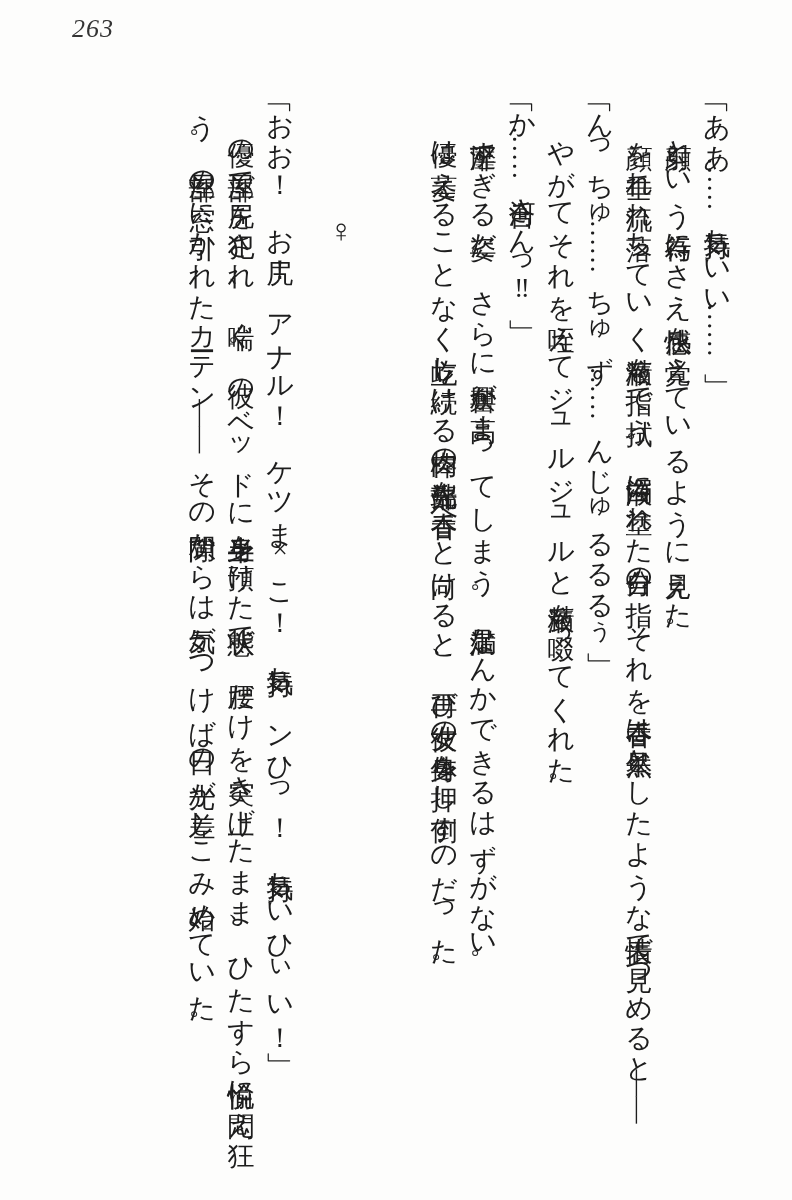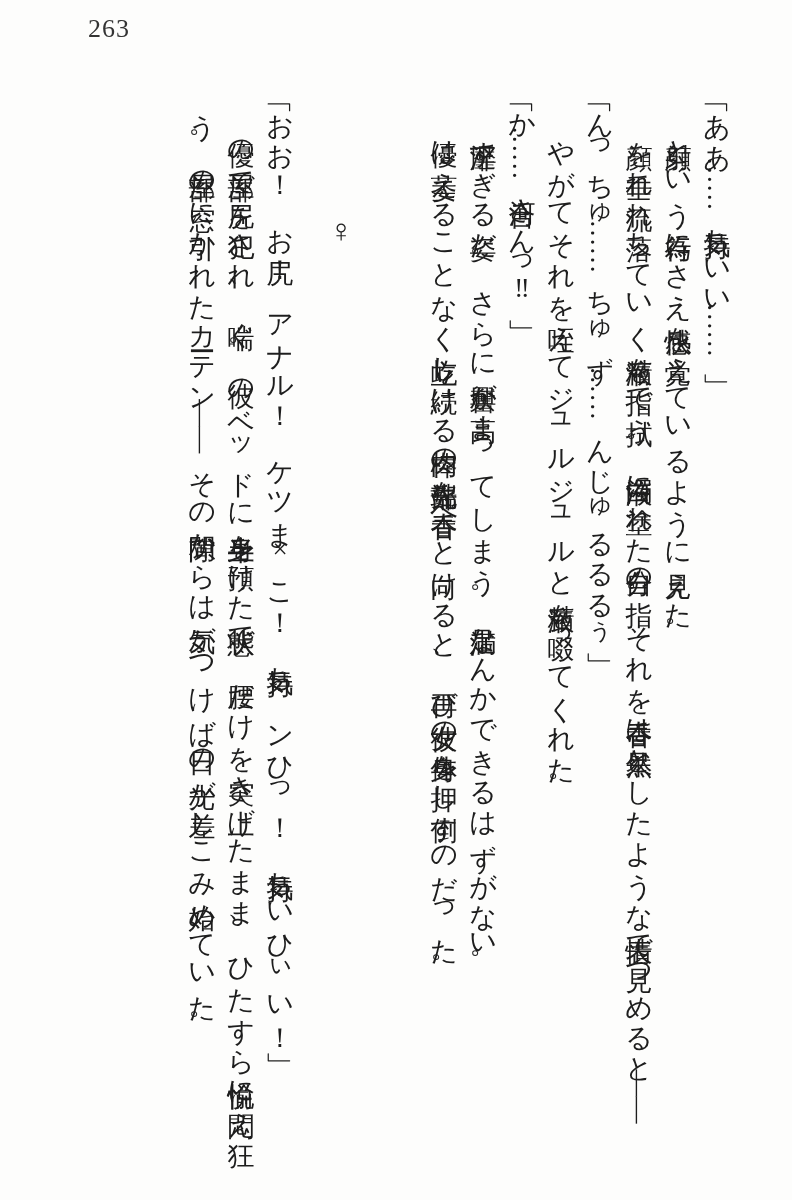--- a/index.html
+++ b/index.html
@@ -16,22 +16,23 @@
     overflow: hidden;
   }
   .page {
     position: relative;
     width: 792px;
     height: 1200px;
   }
   .page-number {
     position: absolute;
     top: 14px;
-    left: 88px;
+    left: 72px;
     font-size: 26px;
+    font-style: italic;
     letter-spacing: 1px;
     color: var(--page_number);
   }
   .text-block {
     position: absolute;
     top: 95px;
     right: 56px;
     height: 1030px;
     width: 690px;
     writing-mode: vertical-rl;

